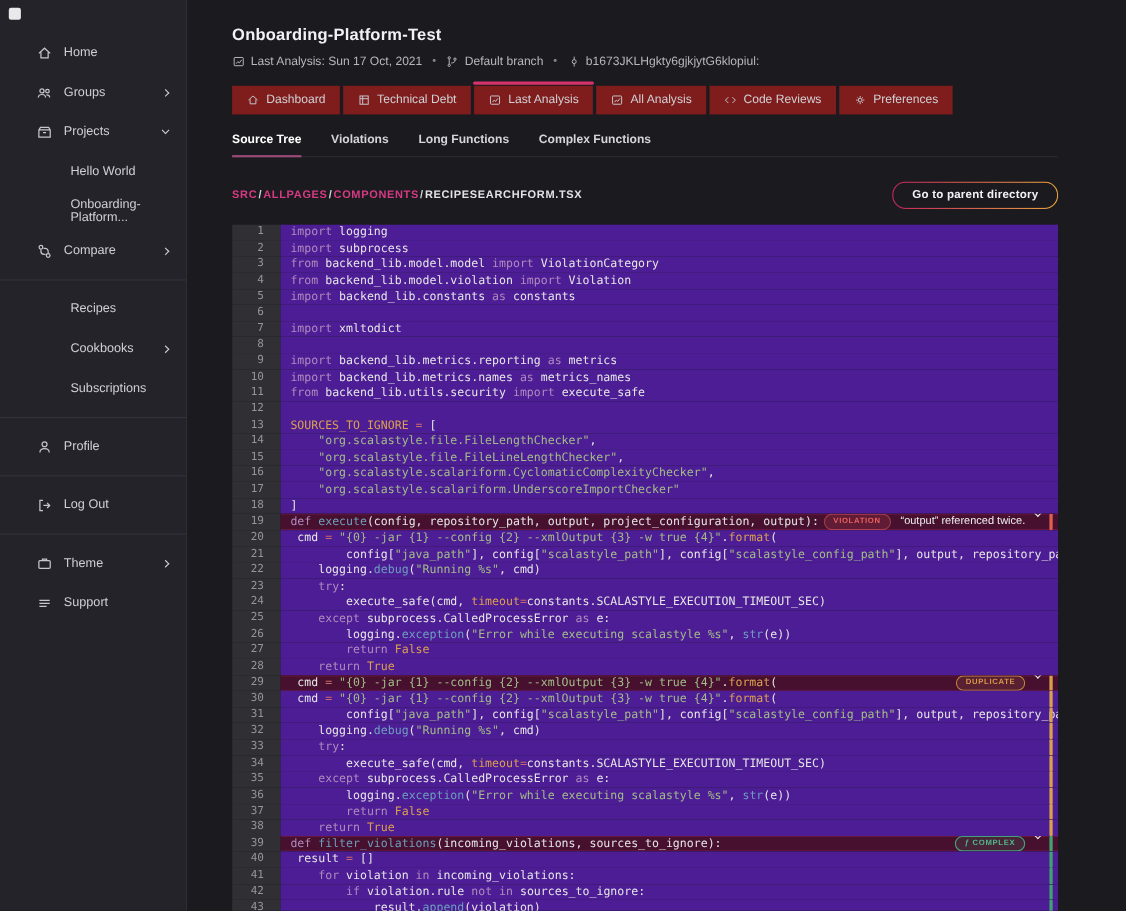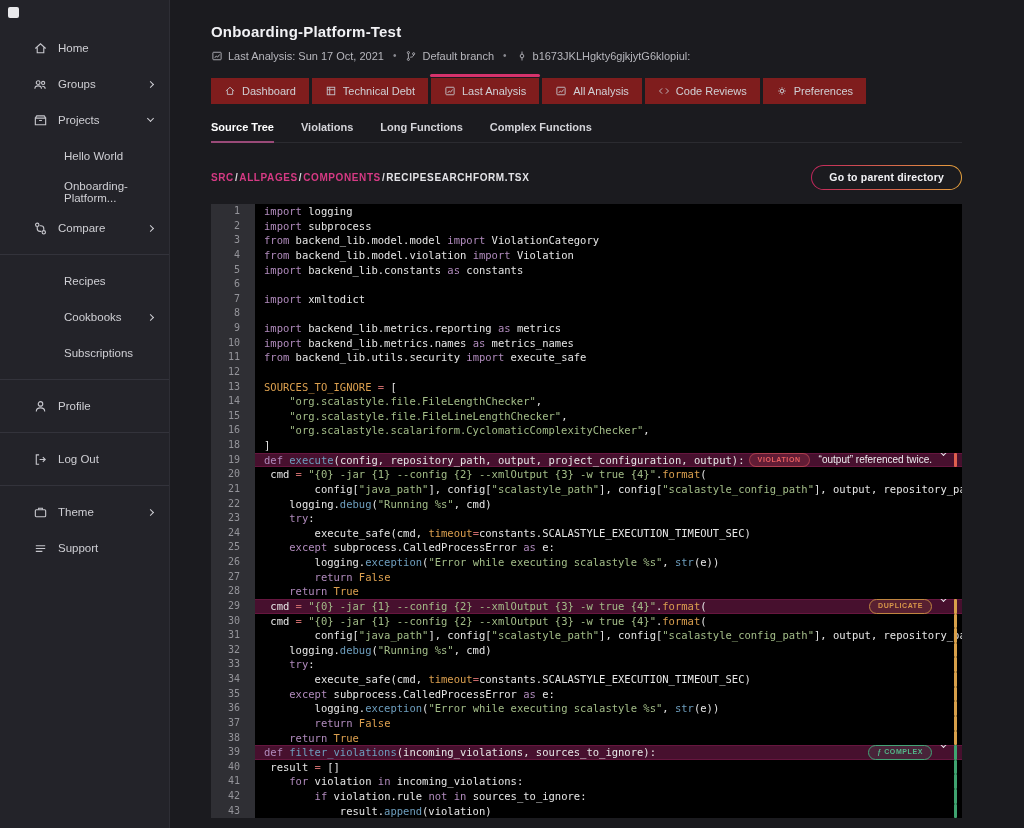--- a/index.html
+++ b/index.html
@@ -75,21 +75,21 @@
     margin-top:14px; height:644px; overflow:hidden;
     font-family:"DejaVu Sans Mono", monospace; font-size:10.5px;
     display:flex; flex-direction:column;
   }
   .crow{ display:flex; height:14.63px; flex:none; position:relative; }
   .lnum{
     width:44px; flex:none; background:#2f2f34; color:#94949a;
     text-align:right; padding-right:15px; line-height:14.63px; font-size:10px;
   }
   .ccode{
-    flex:1; background:#000000; color:#e6e6e6; white-space:pre;
+    flex:1; background:#4c1d95; color:#e6e6e6; white-space:pre;
     padding-left:9px; line-height:14.63px; position:relative; overflow:hidden;
   }
   .crow.hl .ccode{
     background:#47102e;
     box-shadow:inset 0 1px 0 rgba(140,30,85,.45), inset 0 -1px 0 rgba(140,30,85,.45);
   }
   .tk-k{ color:#b18bbd; } .tk-p{ color:#e6e6e6; } .tk-s{ color:#a3bd88; }
   .tk-f{ color:#6e9fbf; } .tk-o{ color:#dca04f; } .tk-r{ color:#c96a6a; }
   .anno{
     position:absolute; right:16px; top:0; bottom:0; display:flex; gap:9px;
@@ -371,20 +371,24 @@
         </div>
         <div class="crow">
           <span class="lnum">15</span>
           <span class="ccode"><span class="tk-p">    </span><span class="tk-s">"org.scalastyle.file.FileLineLengthChecker"</span><span class="tk-p">,</span></span>
         </div>
         <div class="crow">
           <span class="lnum">16</span>
           <span class="ccode"><span class="tk-p">    </span><span class="tk-s">"org.scalastyle.scalariform.CyclomaticComplexityChecker"</span><span class="tk-p">,</span></span>
         </div>
         <div class="crow">
+          <span class="lnum">17</span>
+          <span class="ccode"><span class="tk-p">    </span><span class="tk-s">"org.scalastyle.scalariform.UnderscoreImportChecker"</span></span>
+        </div>
+        <div class="crow">
           <span class="lnum">18</span>
           <span class="ccode"><span class="tk-p">]</span></span>
         </div>
         <div class="crow hl">
           <span class="lnum">19</span>
           <span class="ccode"><span class="tk-k">def</span><span class="tk-p"> </span><span class="tk-f">execute</span><span class="tk-p">(config, repository_path, output, project_configuration, output):</span><span class="anno">
               <span class="pill violation">VIOLATION</span>
               <span class="note">“output” referenced twice.</span>
               <span class="chev"></span>
             </span><span class="bar" style="background: rgb(224, 96, 78);"></span></span>

